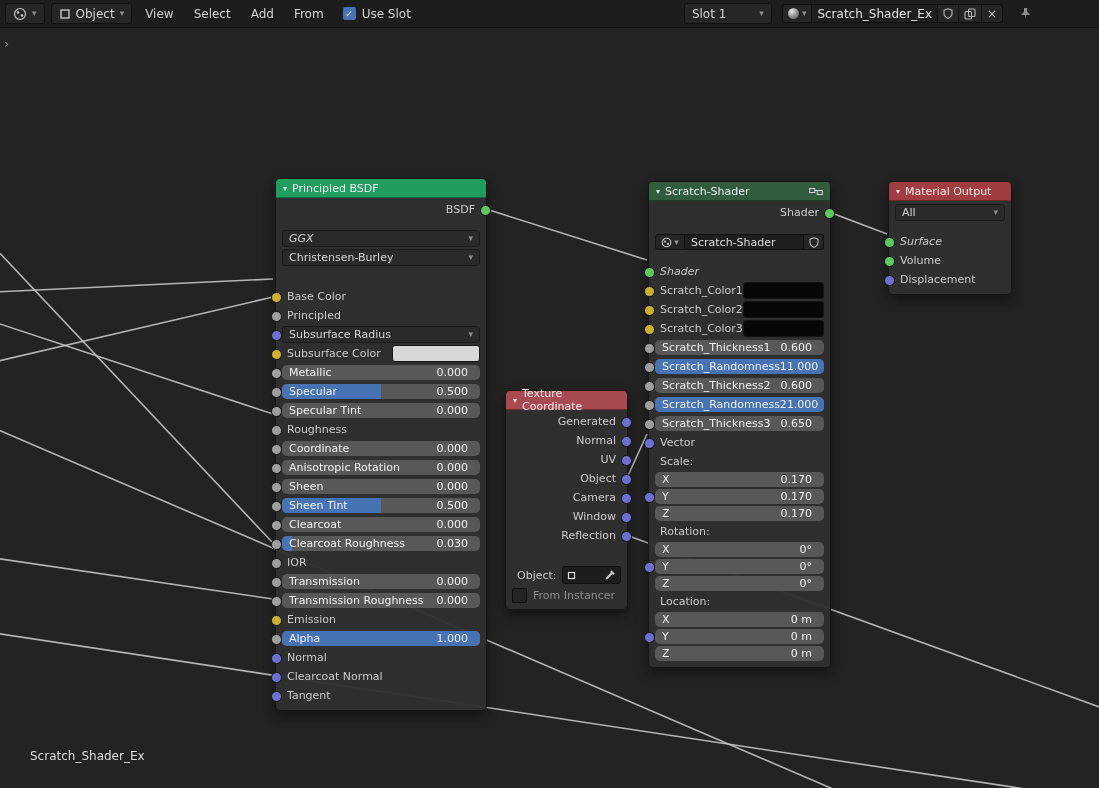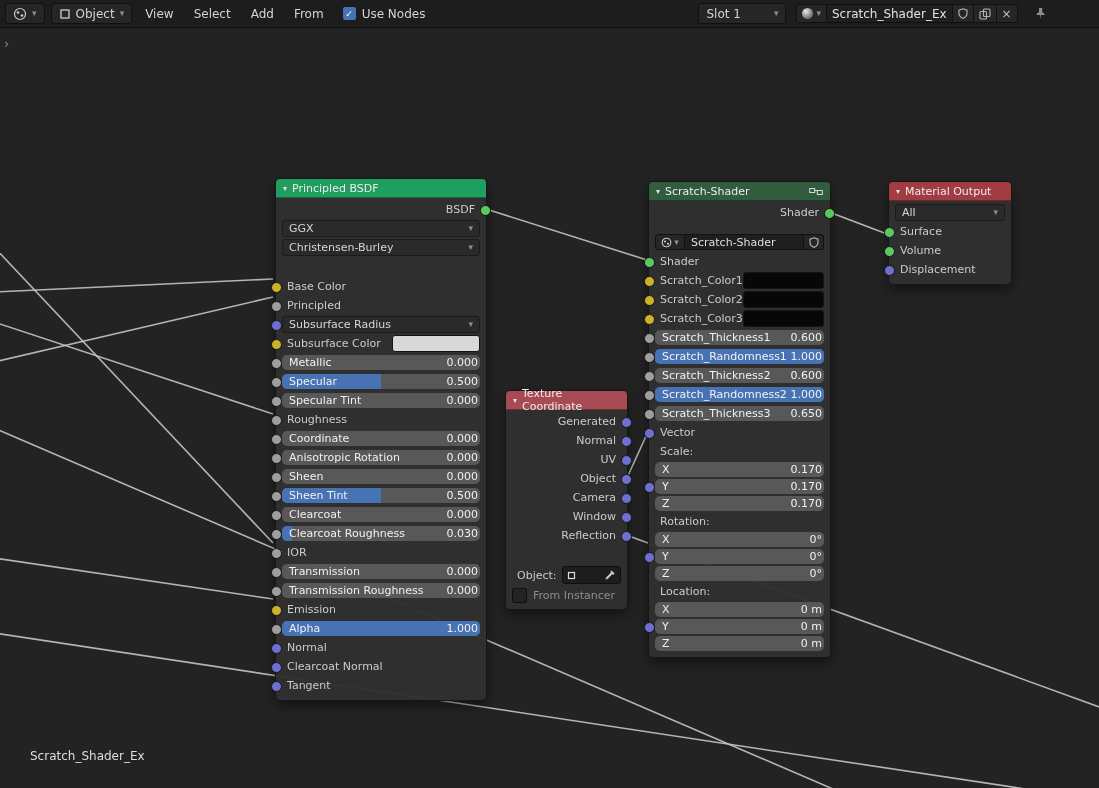--- a/index.html
+++ b/index.html
@@ -43,38 +43,38 @@
   .nh{display:flex;align-items:center;gap:5px;height:18px;padding:0 7px;border-radius:4px 4px 0 0;
     color:#ececec;font-size:11px;border-bottom:1px solid rgba(0,0,0,0.35);}
   .nh .tri{font-size:8px;color:#e2e2e2;}
   .nh .hicon{margin-left:auto;display:flex;}
   .hdr-shader{background:#1f9e60;}
   .hdr-group{background:#315c3e;}
   .hdr-texco{background:#a84a52;}
   .hdr-out{background:#a03c42;}
   .prow{position:relative;height:15px;margin:4px 6px 0;display:flex;align-items:center;}
   .prow.first{}
-  .prow.gapbig{margin-top:4px;}
+  .prow.gapbig{margin-top:14px;font-style:italic;}
   .prow.gap12{margin-top:24px;}
   .arow{position:relative;height:14px;margin:3px 6px 0;display:flex;align-items:center;}
   .orow{justify-content:flex-end;}
   .plab{padding-left:5px;color:#cbcbcb;white-space:nowrap;}
   .orow .plab{padding-right:5px;}
   .sock{position:absolute;width:9px;height:9px;border-radius:50%;border:1px solid #141414;
     top:50%;margin-top:-4.5px;z-index:3;}
   .sock.l{left:-11px;} .sock.r{right:-11px;}
   .sy{background:#ccb22c;} .sg{background:#9e9e9e;} .sn{background:#5fc75f;} .sp{background:#6f6fd2;}
   .dd{flex:1;display:flex;align-items:center;height:15px;background:#2a2a2a;border:1px solid #1b1b1b;
     border-radius:3px;padding:0 6px;color:#d6d6d6;white-space:nowrap;}
   .dd .chev{margin-left:auto;}
   .sl{flex:1;position:relative;display:flex;align-items:center;height:15px;background:#585858;
     border-radius:5px;overflow:hidden;white-space:nowrap;}
   .sl .fl{position:absolute;left:0;top:0;bottom:0;background:#4772b3;}
   .sl .lab{position:relative;padding-left:7px;color:#f1f1f1;z-index:1;}
-  .sl .val{position:relative;margin-left:auto;padding-right:2px;color:#f1f1f1;z-index:1;}
+  .sl .val{position:relative;margin-left:auto;padding-right:12px;color:#f1f1f1;z-index:1;}
   .swatch{margin-left:auto;width:86px;height:15px;border-radius:3px;border:1px solid #141414;}
   .swatch.white{background:#d8d8d8;}
   .swatch.black{background:#070707;}
   .dbrow{display:flex;height:16px;margin:14px 6px 0;}
   .dbicon{width:28px;background:#262626;border:1px solid #121212;border-radius:3px 0 0 3px;
     display:flex;align-items:center;justify-content:center;gap:2px;}
   .dbname{flex:1;background:#1f1f1f;border:1px solid #121212;border-left:0;display:flex;
     align-items:center;padding:0 6px;color:#dedede;white-space:nowrap;overflow:hidden;}
   .dbfake{width:19px;background:#262626;border:1px solid #121212;border-left:0;
     border-radius:0 3px 3px 0;display:flex;align-items:center;justify-content:center;}
@@ -102,21 +102,21 @@
       </svg>
     <span>Object</span>
     <span class="chev">▾</span>
   </div>
   <div class="menu">View</div>
   <div class="menu">Select</div>
   <div class="menu">Add</div>
   <div class="menu">From</div>
   <div style="display:flex;align-items:center;gap:6px;margin-left:6px;">
     <span class="cb">✓</span>
-    <span>Use Nodes</span>
+    <span>Use Slot</span>
   </div>
   <div class="spacer"></div>
   <div class="tbtn" style="min-width:72px;margin-left:36px;">
     <span>Slot 1</span>
     <span class="chev" style="margin-left:auto;">▾</span>
   </div>
   <div class="mat-widget">
     <div class="seg first">
       <span class="msphere"></span>
       <span class="chev">▾</span>

